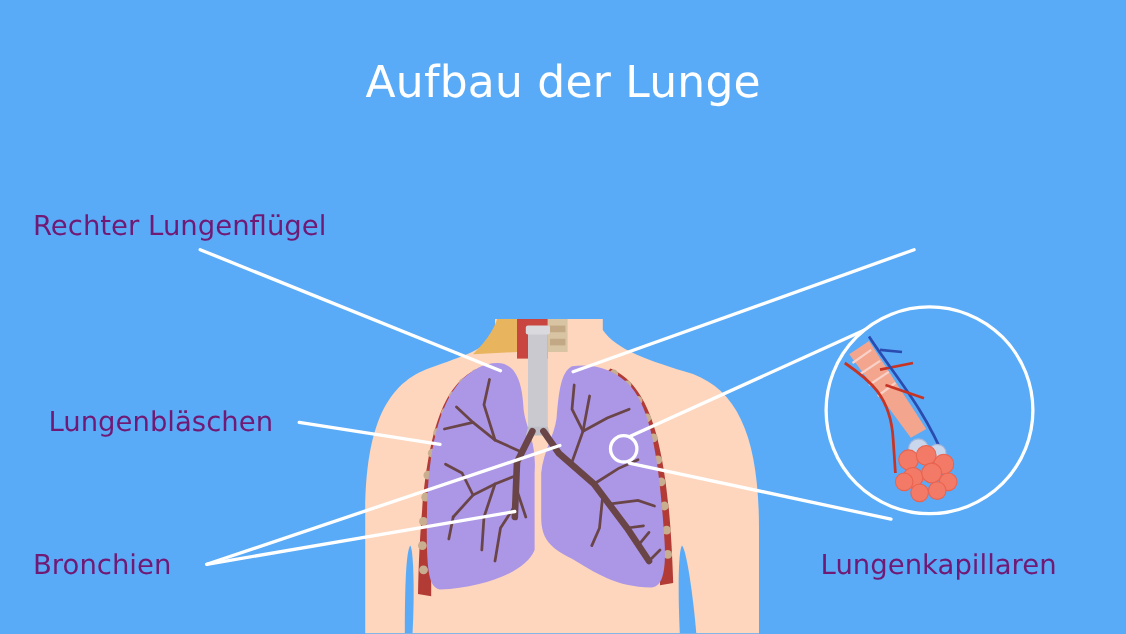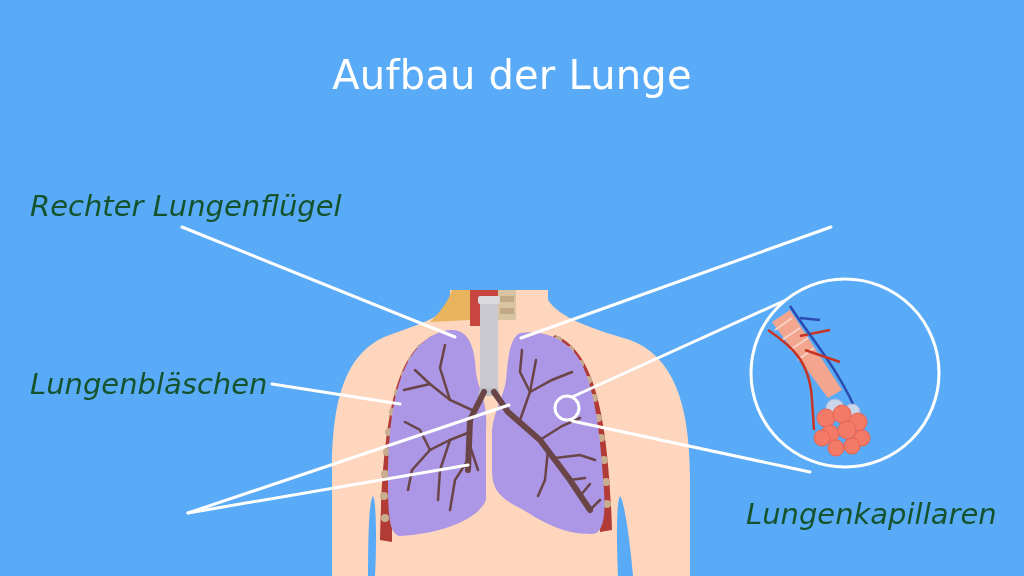--- a/index.html
+++ b/index.html
@@ -9,22 +9,22 @@
     font-family: "DejaVu Sans", "Liberation Sans", sans-serif;
     position: relative;
   }
   .canvas { position: absolute; left: 0; top: 0; width: 1024px; height: 576px; border-radius: 25px; }
   .title {
     position: absolute; left: 0; width: 1024px; top: 52px;
     text-align: center; color: #ffffff; font-size: 40px; font-weight: 400;
     letter-spacing: 0.2px;
   }
   .label {
-    position: absolute; color: #14532d; font-size: 29px; font-weight: 400;
-    white-space: nowrap; line-height: 30px; font-style: italic;
+    position: absolute; color: #701a75; font-size: 25px; font-weight: 400;
+    white-space: nowrap; line-height: 30px;
   }
   svg { position: absolute; left: 0; top: 0; }
 </style>
 </head>
 <body>
 
 <div class="canvas">
 
   <div class="title">Aufbau der Lunge</div>
 
@@ -156,15 +156,16 @@
         <circle cx="847" cy="430" r="9"></circle>
           <circle cx="862" cy="438" r="8"></circle>
         <circle cx="836" cy="448" r="8"></circle>
           <circle cx="852" cy="446" r="8"></circle>
         <circle cx="822" cy="438" r="8"></circle>
       </g>
     </g>
   </svg>
 
   <div class="label" style="left:30px; top:191px;">Rechter Lungenflügel</div>
-  <div class="label" style="left:30px; top:369px;">Lungenbläschen</div>
+  <div class="label" style="left:44px; top:369px;">Lungenbläschen</div>
+  <div class="label" style="left:30px; top:499px;">Bronchien</div>
   <div class="label" style="left:730px; top:499px;margin-left:16px;">Lungenkapillaren</div>
 </div>
 
 </body></html>

